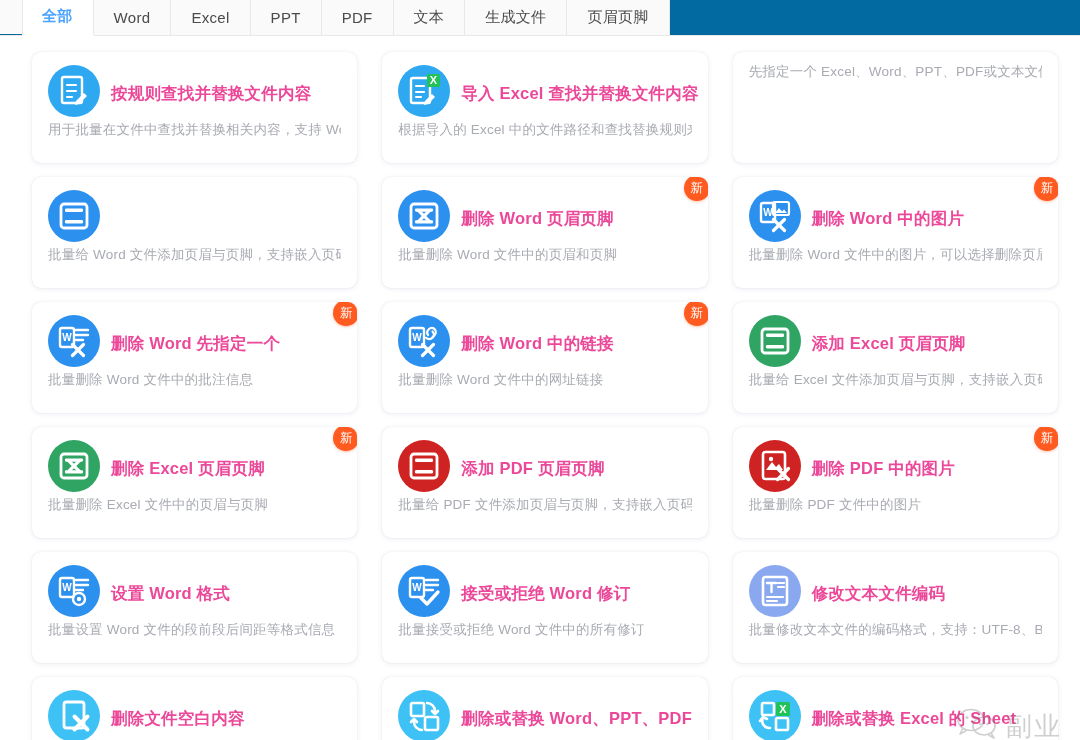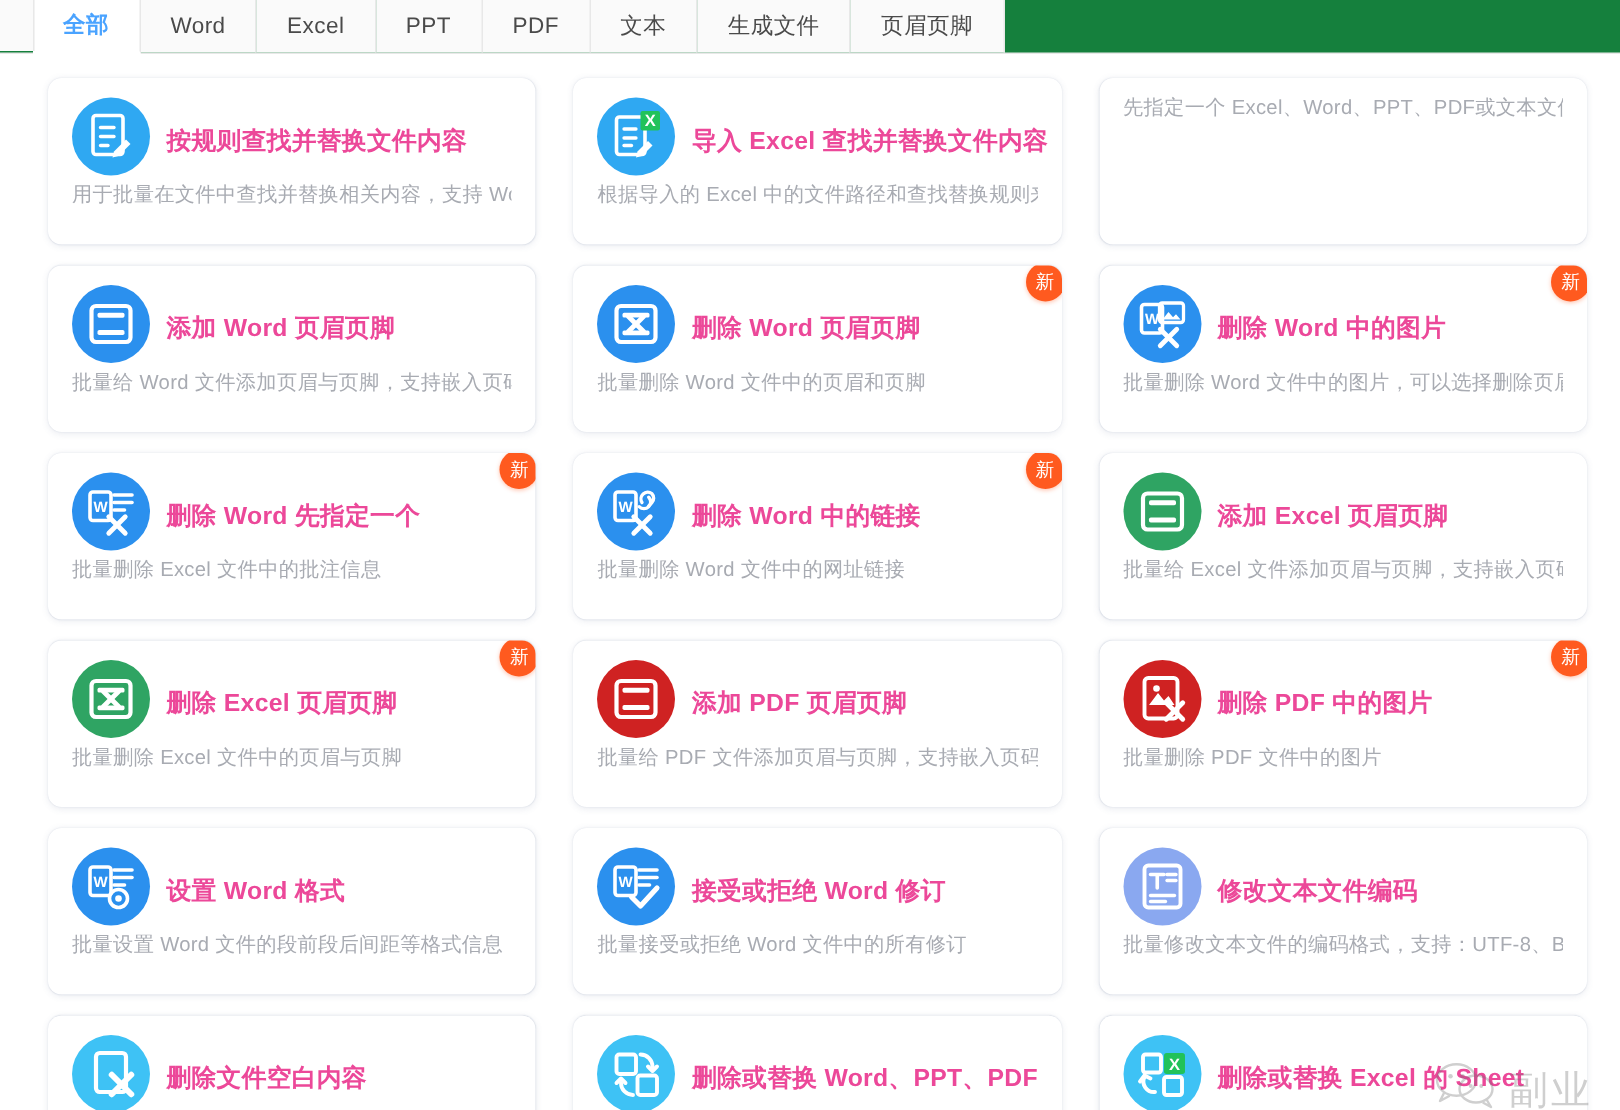--- a/index.html
+++ b/index.html
@@ -10,21 +10,21 @@
     font-family: "Liberation Sans", "DejaVu Sans", sans-serif;
     overflow: hidden;
   }
 
   
   .tabbar {
     position: relative;
     display: flex;
     align-items: stretch;
     height: 36px;
-    background: #15803d;
+    background: #0369a1;
     border-bottom: 1px solid #e8e8e8;
     padding-left: 22px;
   }
   .tabbar::before {
     content: "";
     position: absolute;
     left: 0; top: 0; bottom: 1px;
     width: 22px;
     background: #fafafa;
     border-right: 1px solid #e8e8e8;
@@ -193,21 +193,20 @@
       </div>
       <div class="card">
         <div class="card-head">
           <span class="icon" style="background: rgb(43, 144, 238);">
             <svg width="52" height="52" viewBox="0 0 52 52">
               <rect x="13" y="14" width="26" height="24" rx="3" fill="none" stroke="#ffffff" stroke-width="2.8"></rect>
               <rect x="17" y="18.5" width="18" height="3.4" rx="1.2" fill="#ffffff"></rect>
               <rect x="17" y="30" width="18" height="3.4" rx="1.2" fill="#ffffff"></rect>
             </svg>
           </span>
-          <div class="card-title">添加 Word 页眉页脚</div>
         </div>
         <div class="card-desc">批量给 Word 文件添加页眉与页脚，支持嵌入页码</div>
       </div>
       <div class="card">
         <div class="card-head">
           <span class="icon" style="background: rgb(43, 144, 238);">
             <svg width="52" height="52" viewBox="0 0 52 52">
               <rect x="13" y="14" width="26" height="24" rx="3" fill="none" stroke="#ffffff" stroke-width="2.8"></rect>
               <rect x="17" y="18.5" width="18" height="3.2" rx="1.1" fill="#ffffff"></rect>
               <rect x="17" y="30.3" width="18" height="3.2" rx="1.1" fill="#ffffff"></rect>
@@ -245,21 +244,21 @@
               <text x="19" y="26" font-size="10" font-weight="bold" fill="#ffffff" text-anchor="middle" font-family="Liberation Sans, sans-serif">W</text>
               <line x1="28" y1="15" x2="40" y2="15" stroke="#ffffff" stroke-width="2.4" stroke-linecap="round"></line>
               <line x1="28" y1="20" x2="40" y2="20" stroke="#ffffff" stroke-width="2.4" stroke-linecap="round"></line>
               <line x1="28" y1="25" x2="35" y2="25" stroke="#ffffff" stroke-width="2.4" stroke-linecap="round"></line>
               <line x1="24.5" y1="29.5" x2="35.5" y2="40.5" stroke="#ffffff" stroke-width="3.2" stroke-linecap="round"></line>
               <line x1="35.5" y1="29.5" x2="24.5" y2="40.5" stroke="#ffffff" stroke-width="3.2" stroke-linecap="round"></line>
             </svg>
           </span>
           <div class="card-title">删除 Word 先指定一个</div>
         </div>
-        <div class="card-desc">批量删除 Excel 文件中的批注信息</div>
+        <div class="card-desc">批量删除 Word 文件中的批注信息</div>
         <div class="badge">新</div>
       </div>
       <div class="card">
         <div class="card-head">
           <span class="icon" style="background: rgb(43, 144, 238);">
             <svg width="52" height="52" viewBox="0 0 52 52">
               <rect x="12" y="13" width="14" height="19" rx="2" fill="none" stroke="#ffffff" stroke-width="2.4"></rect>
               <text x="19" y="26" font-size="10" font-weight="bold" fill="#ffffff" text-anchor="middle" font-family="Liberation Sans, sans-serif">W</text>
               <path d="M30 20 a4.5 4.5 0 0 1 6.5 -6 a4.5 4.5 0 0 1 0 6.3 l-2 2" fill="none" stroke="#ffffff" stroke-width="2.2" stroke-linecap="round"></path>
               <path d="M34.5 16.5 a4.5 4.5 0 0 1 0 6.3 a4.5 4.5 0 0 1 -6.4 0" fill="none" stroke="#ffffff" stroke-width="2.2" stroke-linecap="round"></path>

